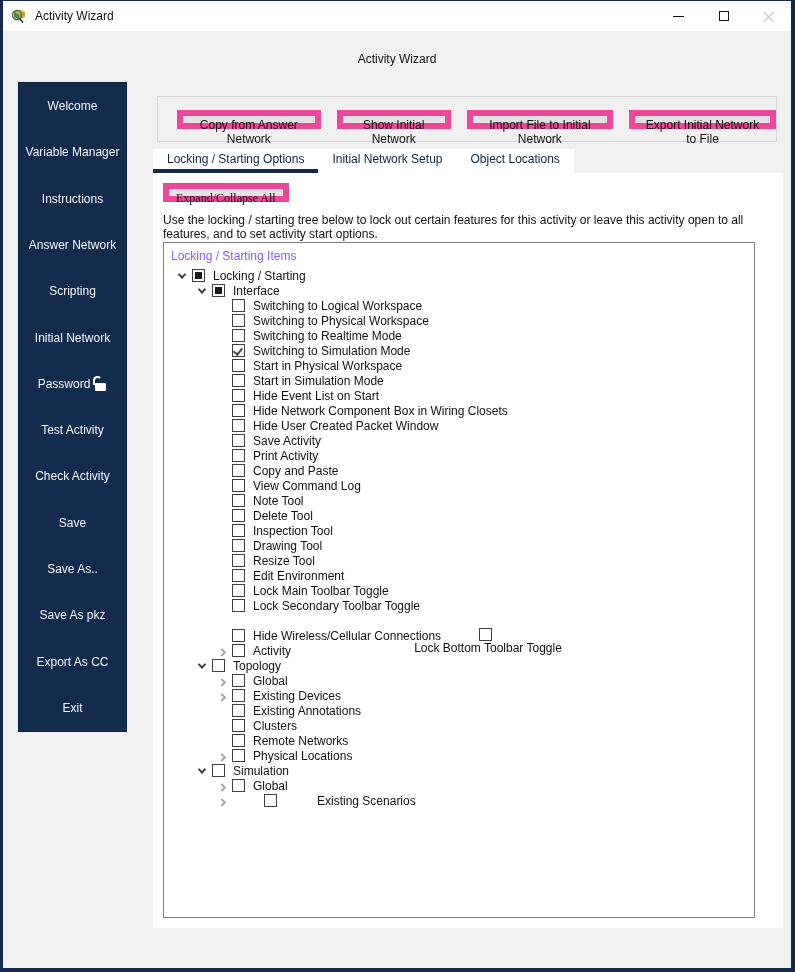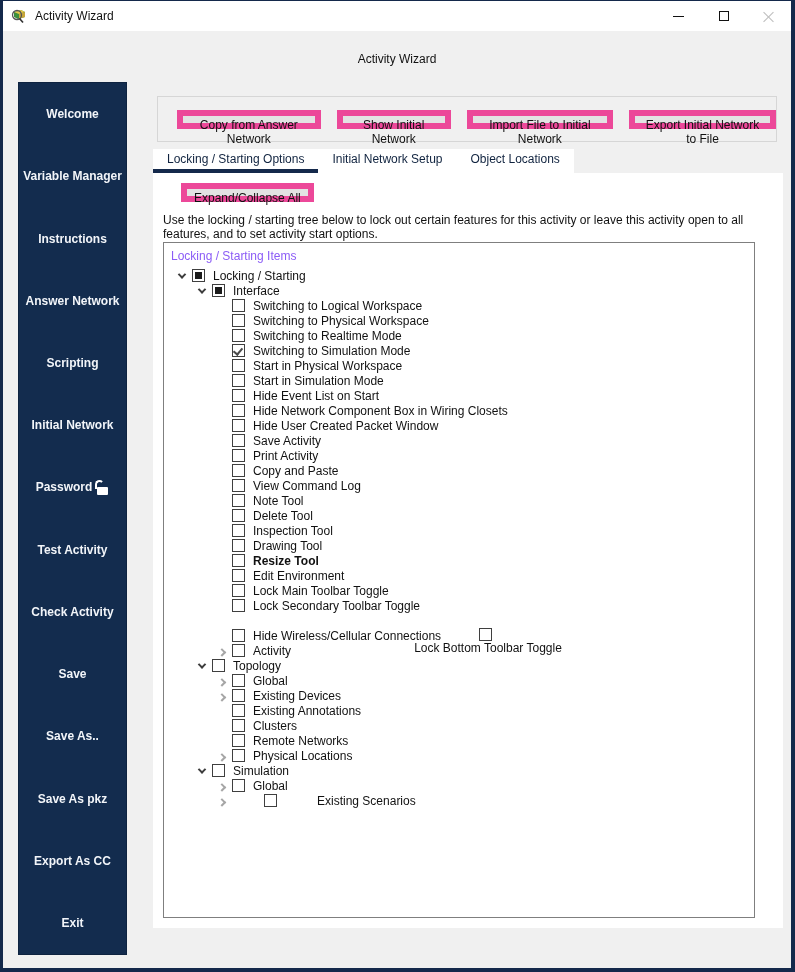--- a/index.html
+++ b/index.html
@@ -22,23 +22,23 @@
   .glyph-close { position:relative; width:11px; height:11px; display:block; }
   .glyph-close::before,.glyph-close::after { content:""; position:absolute; left:5px; top:-1px; width:1px; height:14px; background:#bdbdbd; }
   .glyph-close::before { transform:rotate(45deg); }
   .glyph-close::after { transform:rotate(-45deg); }
 
   
   .appbody { position:relative; width:100%; height:941px; background:#f0f0f0; }
   .app-header { text-align:center; padding-top:21px; font-size:12px; color:#111; }
 
   
-  .sidebar { position:absolute; left:15px; top:51px; width:109px; height:873px;
+  .sidebar { position:absolute; left:15px; top:51px; width:109px; height:650px;
     background:#132c4e; border:1px solid #0d2granite140; border:1px solid #0e2340;
-    display:flex; flex-direction:column;font-weight:bold; }
+    display:flex; flex-direction:column; }
   .side-item { flex:1; display:flex; align-items:center; justify-content:center;
     color:#f2f5f9; font-size:12px; cursor:pointer; text-align:center; }
   .side-item .lbl { white-space:nowrap; }
   .lock { position:relative; width:14px; height:15px; margin-left:3px; display:inline-block; }
   .lock .shackle { position:absolute; left:0; top:0; width:9px; height:9px;
     border:2px solid #fff; border-radius:5px 5px 0 0; border-bottom:none; border-right-color:transparent; }
   .lock .lockbody { position:absolute; left:2px; top:7px; width:11px; height:8px; background:#fff; border-radius:1px; }
 
   
   .main { position:absolute; left:145px; top:55px; width:635px; height:873px; }
@@ -47,21 +47,21 @@
     border:1px solid #d6d6d6; display:flex; align-items:center; padding-left:19px; gap:16px; }
   .btn { background:#e3e3e3; border:6px solid #ec4899; font-size:12px; padding:2px 7px;
     height:19px; line-height:14px; color:#111; cursor:pointer; font-family:inherit; }
 
   .tabbar { position:absolute; left:5px; top:63px; height:24px; display:flex; background:#ffffff; }
   .tab { padding:3px 14px 0 14px; font-size:12px; color:#10233f; height:24px; cursor:pointer;
     border-bottom:4px solid transparent; white-space:nowrap; }
   .tab.active { border-bottom:4px solid #14294b; }
 
   .tabcontent { position:absolute; left:5px; top:87px; width:630px; height:755px; background:#ffffff; }
-  .expand-btn { position:absolute; left:28px; top:10px; }
+  .expand-btn { position:absolute; left:10px; top:10px;font-family:Liberation Serif, serif; }
   .desc { position:absolute; left:10px; top:40px; width:608px; font-size:12px; line-height:14px; color:#111; }
 
   .tree { position:absolute; left:10px; top:69px; width:592px; height:676px;
     border:1px solid #7f7f7f; background:#fff; overflow:hidden; padding:6px 0 0 6px; }
   .tree-header { font-size:12px; color:#8b5cf6; margin-bottom:5px; padding-left:1px; }
   .tree-row { height:15px; display:flex; align-items:center; cursor:default; }
   .chev-slot { width:15px; height:15px; display:flex; align-items:center; justify-content:center; flex:0 0 15px; }
   .chev { display:block; width:6px; height:6px; border-right:2px solid; border-bottom:2px solid; }
   .chev.down { border-color:#3c3c3c; transform:rotate(45deg) translate(-1px,-1px); }
   .chev.right { border-color:#a6a6a6; transform:rotate(-45deg) translate(-1px,1px); }
@@ -264,21 +264,21 @@
               <div class="tree-row" style="padding-left: 44px;">
                 <span class="chev-slot"></span>
                 <span class="cbox"></span>
                 <span class="tree-label">Inspection Tool</span>
               </div>
               <div class="tree-row" style="padding-left: 44px;">
                 <span class="chev-slot"></span>
                 <span class="cbox"></span>
                 <span class="tree-label">Drawing Tool</span>
               </div>
-              <div class="tree-row" style="padding-left: 44px; font-weight: bold;">
+              <div class="tree-row" style="padding-left: 44px;">
                 <span class="chev-slot"></span>
                 <span class="cbox"></span>
                 <span class="tree-label">Resize Tool</span>
               </div>
               <div class="tree-row" style="padding-left: 44px;">
                 <span class="chev-slot"></span>
                 <span class="cbox"></span>
                 <span class="tree-label">Edit Environment</span>
               </div>
               <div class="tree-row" style="padding-left: 44px;">

